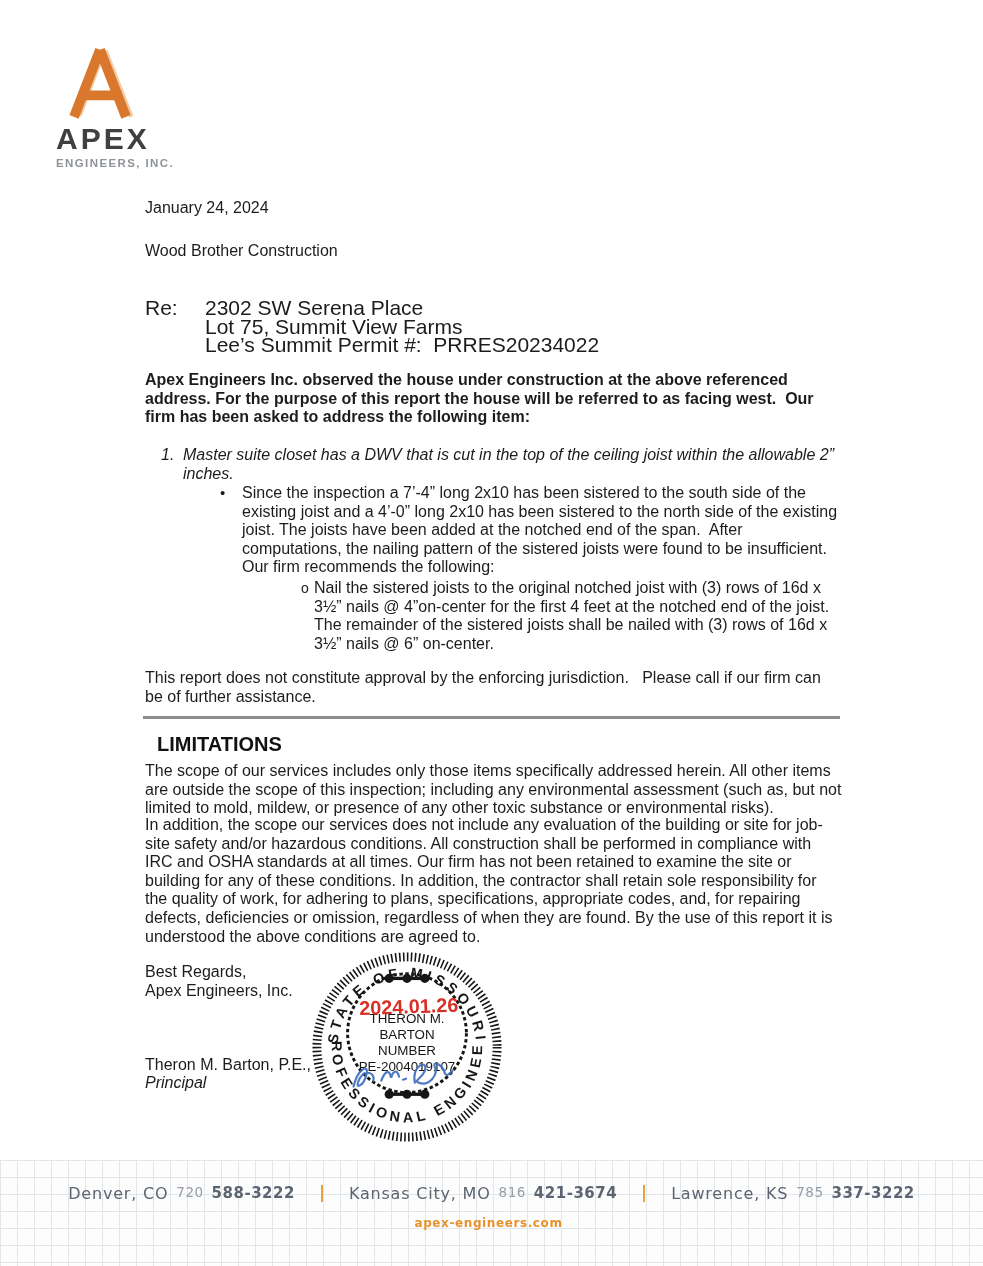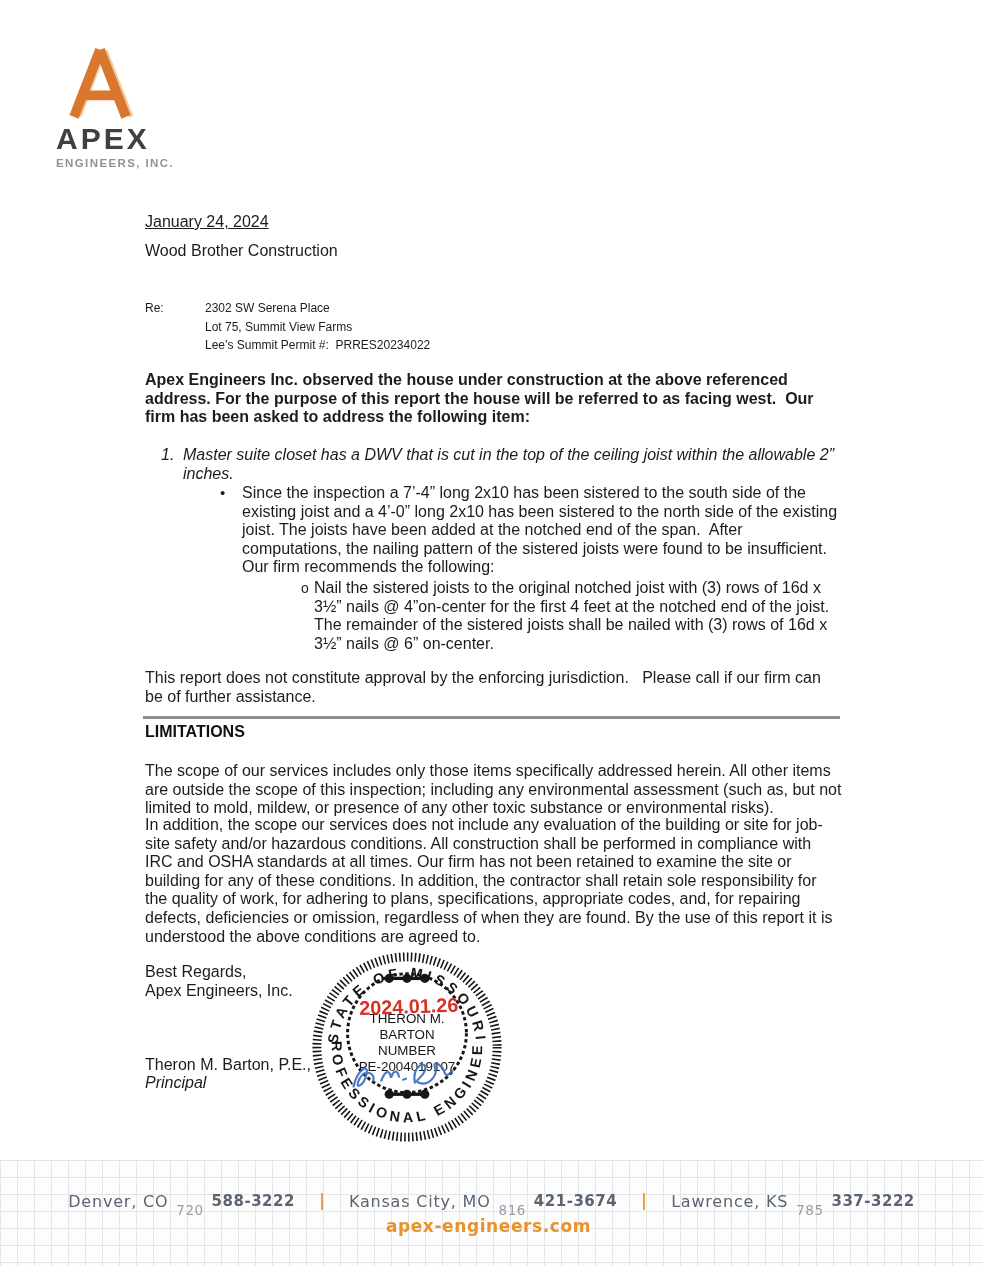--- a/index.html
+++ b/index.html
@@ -7,38 +7,38 @@
     position:relative;width:983px;height:1266px;background:#ffffff;
     font-family:"Liberation Sans",sans-serif;color:#1c1c1c;overflow:hidden;
   }
   
   .logo{position:absolute;left:56px;top:44px;width:120px;}
   .logo-a{display:block;margin-left:10px;}
   .logo-word{font-size:30px;font-weight:700;letter-spacing:3px;color:#404040;line-height:1;margin-top:4px;}
   .logo-sub{font-size:11.5px;letter-spacing:1.4px;color:#8f9398;margin-top:3px;font-weight:bold;}
   
   .tx{position:absolute;left:145px;width:697px;font-size:16px;line-height:18.6px;white-space:pre-wrap;margin:0;}
-  .date{top:213px;text-decoration:underline;}
+  .date{top:199px;}
   .recipient{top:242px;}
-  .re-row{position:absolute;left:145px;top:299px;display:flex;font-size:12px;line-height:18.6px;}
+  .re-row{position:absolute;left:145px;top:299px;display:flex;font-size:21px;line-height:18.6px;}
   .re-label{width:60px;flex:0 0 60px;}
   .re-lines div{white-space:pre-wrap;}
   .intro{top:371px;font-weight:bold;}
   .item-row{position:absolute;left:161px;top:446px;display:flex;font-size:16px;line-height:18.6px;font-style:italic;}
   .item-num{flex:0 0 22px;}
   .item-text{width:663px;white-space:pre-wrap;}
   .bullet-row{position:absolute;left:220px;top:484px;display:flex;font-size:16px;line-height:18.6px;}
   .bullet-marker{flex:0 0 22px;font-size:15px;}
   .bullet-text{width:597px;white-space:pre-wrap;}
   .sub-row{position:absolute;left:301px;top:579px;display:flex;font-size:16px;line-height:18.6px;}
   .sub-marker{flex:0 0 13px;font-size:14px;}
   .sub-text{width:530px;white-space:pre-wrap;}
   .closing{top:669px;}
   .divider{position:absolute;left:143px;top:716px;width:697px;height:3px;background:#8d8d8d;border:none;margin:0;}
-  .limitations-h{position:absolute;left:145px;top:723px;font-size:16px;font-weight:700;line-height:18.6px;margin:0;color:#111;}
+  .limitations-h{position:absolute;left:145px;top:723px;font-size:20px;font-weight:700;line-height:18.6px;margin:12px;color:#111;}
   .lim-p1{top:742px;margin-top:20px;}
   .lim-p2{top:816px;}
   .signoff1{top:963px;}
   .signoff2{top:982px;}
   .signer{top:1056px;}
   .signer-title{top:1074px;font-style:italic;}
   
   .stamp{position:absolute;left:308px;top:948px;width:198px;height:198px;}
   
   .footer{
@@ -47,28 +47,28 @@
     background-image:
       linear-gradient(to right,#e0e6e9 1px,transparent 1px),
       linear-gradient(to bottom,#e0e6e9 1px,transparent 1px);
     background-size:17px 17px;
     font-family:"DejaVu Sans",sans-serif;
   }
   .locations{
     position:absolute;left:0;top:24px;width:983px;display:flex;justify-content:center;
     align-items:baseline;gap:0;color:#5b6470;
   }
-  .loc{display:flex;align-items:center;gap:8px;white-space:nowrap;}
+  .loc{display:flex;align-items:flex-start;gap:8px;white-space:nowrap;}
   .loc .city{font-size:16px;letter-spacing:0.8px;}
-  .loc .area{font-size:13.5px;color:#959da5;letter-spacing:0.5px;margin-top:18px;}
+  .loc .area{font-size:13.5px;color:#959da5;letter-spacing:0.5px;}
   .loc .num{font-size:15px;font-weight:700;letter-spacing:0.5px;}
   .vbar{width:2px;height:17px;background:#e9a33c;margin:0 26px;align-self:center;}
   .website{
     position:absolute;left:0;top:56px;width:977px;text-align:center;
-    color:#e8922b;font-size:17px;font-weight:700;letter-spacing:0.6px;cursor:pointer;
+    color:#e8922b;font-size:12px;font-weight:700;letter-spacing:0.6px;cursor:pointer;
   }
 </style>
 </head>
 <body>
 
 <div class="page">
 
   <div class="logo">
     <svg class="logo-a" width="68" height="76" viewBox="0 0 76 84">
       <g fill="none" stroke-linecap="butt">

